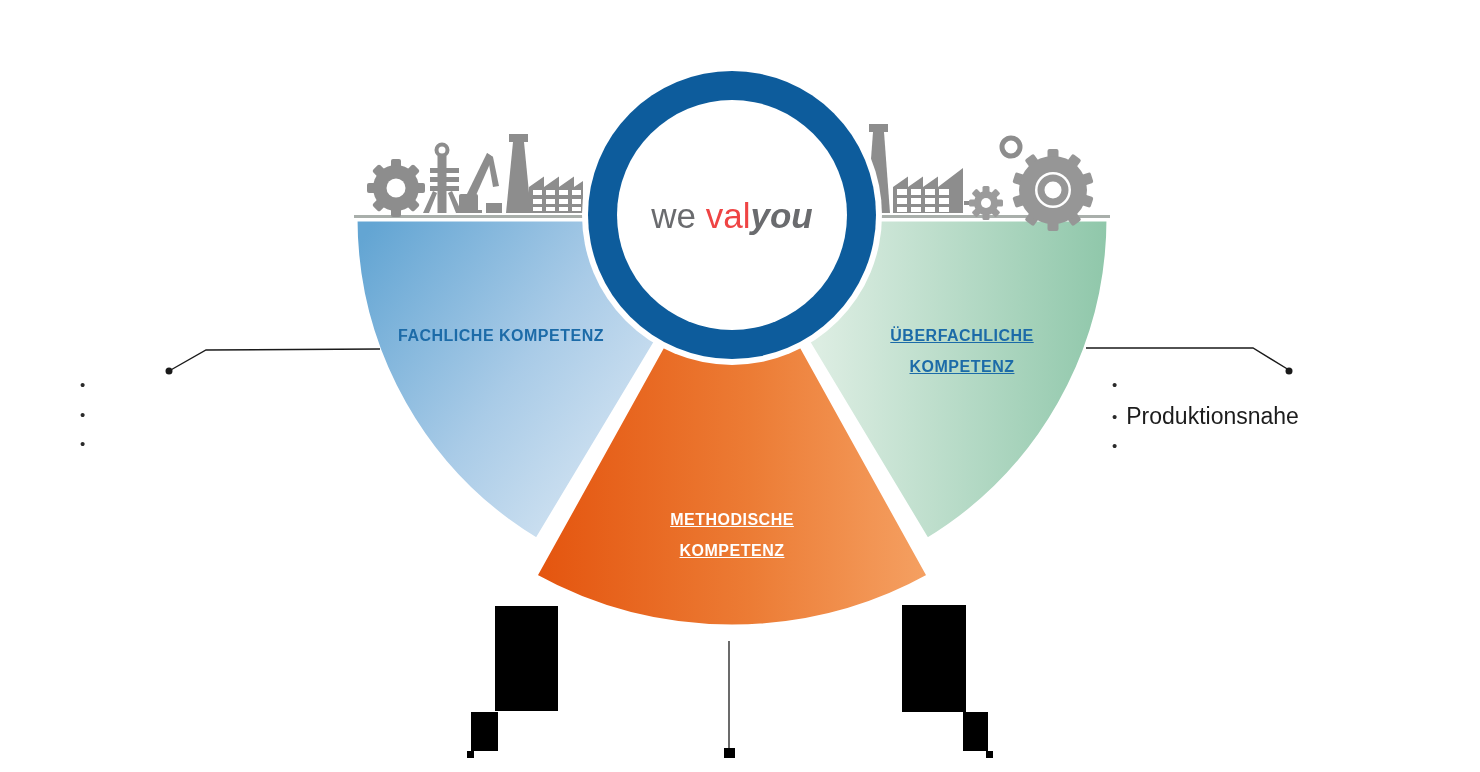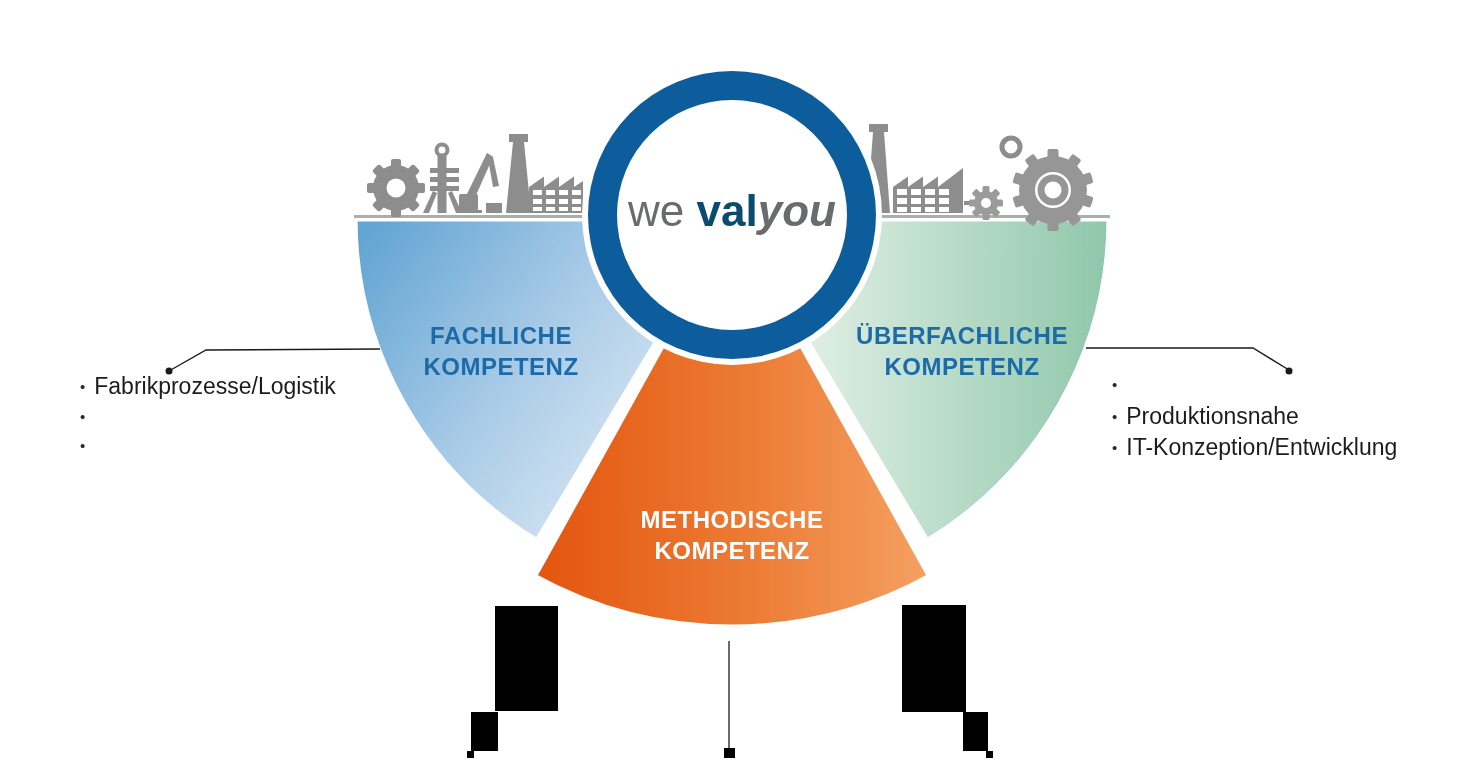--- a/index.html
+++ b/index.html
@@ -1,35 +1,35 @@
 <!DOCTYPE html>
 <html><head>
 <meta charset="utf-8">
 <style>
   html,body{margin:0;padding:0;background:#ffffff;}
   body{font-family:"Liberation Sans", sans-serif;}
   #stage{position:relative;width:1480px;height:772px;background:#fff;overflow:hidden;}
   #stage svg{position:absolute;left:0;top:0;}
 
   .wedge-title{
-    position:absolute;text-align:center;font-weight:bold;font-size:24px;
+    position:absolute;text-align:center;font-weight:bold;font-size:16px;
     line-height:31px;letter-spacing:0.5px;color:#1c6ba8;
   }
   .wedge-title.on-orange{color:#ffffff;}
 
   .callout-list{position:absolute;font-size:23px;line-height:29.5px;color:#1c1c1c;}
   .callout-item{display:flex;align-items:baseline;white-space:nowrap;}
   .bullet{font-size:15px;margin-right:9px;color:#2a2a2a;position:relative;top:-2px;}
 
   .logo{
     position:absolute;left:582px;top:186px;width:300px;height:60px;
-    display:flex;justify-content:center;
-    font-size:44px;color:#6a6b6e;white-space:pre;
+    display:flex;align-items:center;justify-content:center;
+    font-size:35px;color:#6a6b6e;white-space:pre;
   }
-  .logo .val{color:#0c4a6e;font-weight:bold;}
+  .logo .val{color:#ef4444;font-weight:normal;}
   .logo .you{font-style:italic;font-weight:bold;}
 </style>
 </head>
 <body>
 
 <div id="stage">
 
   <svg width="1480" height="772" viewBox="0 0 1480 772">
     <defs>
       <linearGradient id="blueGrad" gradientUnits="userSpaceOnUse" x1="354" y1="250" x2="650" y2="470">
@@ -189,43 +189,41 @@
       <rect x="963" y="712" width="25" height="39"></rect>
       <rect x="986" y="751" width="7" height="7"></rect>
       <line x1="729" y1="641" x2="729" y2="749" stroke="#3a3a3a" stroke-width="1.5"></line>
       <rect x="724" y="748" width="11" height="10"></rect>
     </g>
   </svg>
 
   <div class="logo"><span>we </span><span class="val">val</span><span class="you">you</span></div>
 
   <div class="wedge-title" style="left:396px;top:320px;width:210px;">FACHLICHE KOMPETENZ</div>
-  <div class="wedge-title" style="left:842px;top:320px;width:240px;">ÜBERFACHLICHE KOMPETENZ</div>
-  <div class="wedge-title on-orange" style="left:622px;top:504px;width:220px;">METHODISCHE KOMPETENZ</div>
+  <div class="wedge-title" style="left:842px;top:320px;width:240px;text-decoration:underline;">ÜBERFACHLICHE KOMPETENZ</div>
+  <div class="wedge-title on-orange" style="left:622px;top:504px;width:220px;text-decoration:underline;">METHODISCHE KOMPETENZ</div>
 
   <div class="callout-list" style="left:80px;top:372px;">
     <div class="callout-item">
       <span class="bullet">•</span>
-      <span>Fabrikprozesse/Logistik</span>
     </div>
     <div class="callout-item">
       <span class="bullet">•</span>
     </div>
     <div class="callout-item">
       <span class="bullet">•</span>
     </div>
   </div>
 
   <div class="callout-list" style="left:1112px;top:372px;">
     <div class="callout-item">
       <span class="bullet">•</span>
     </div>
     <div class="callout-item">
       <span class="bullet">•</span>
       <span>Produktionsnahe</span>
     </div>
     <div class="callout-item">
       <span class="bullet">•</span>
-      <span>IT-Konzeption/Entwicklung</span>
     </div>
   </div>
 
 </div>
 
 </body></html>

